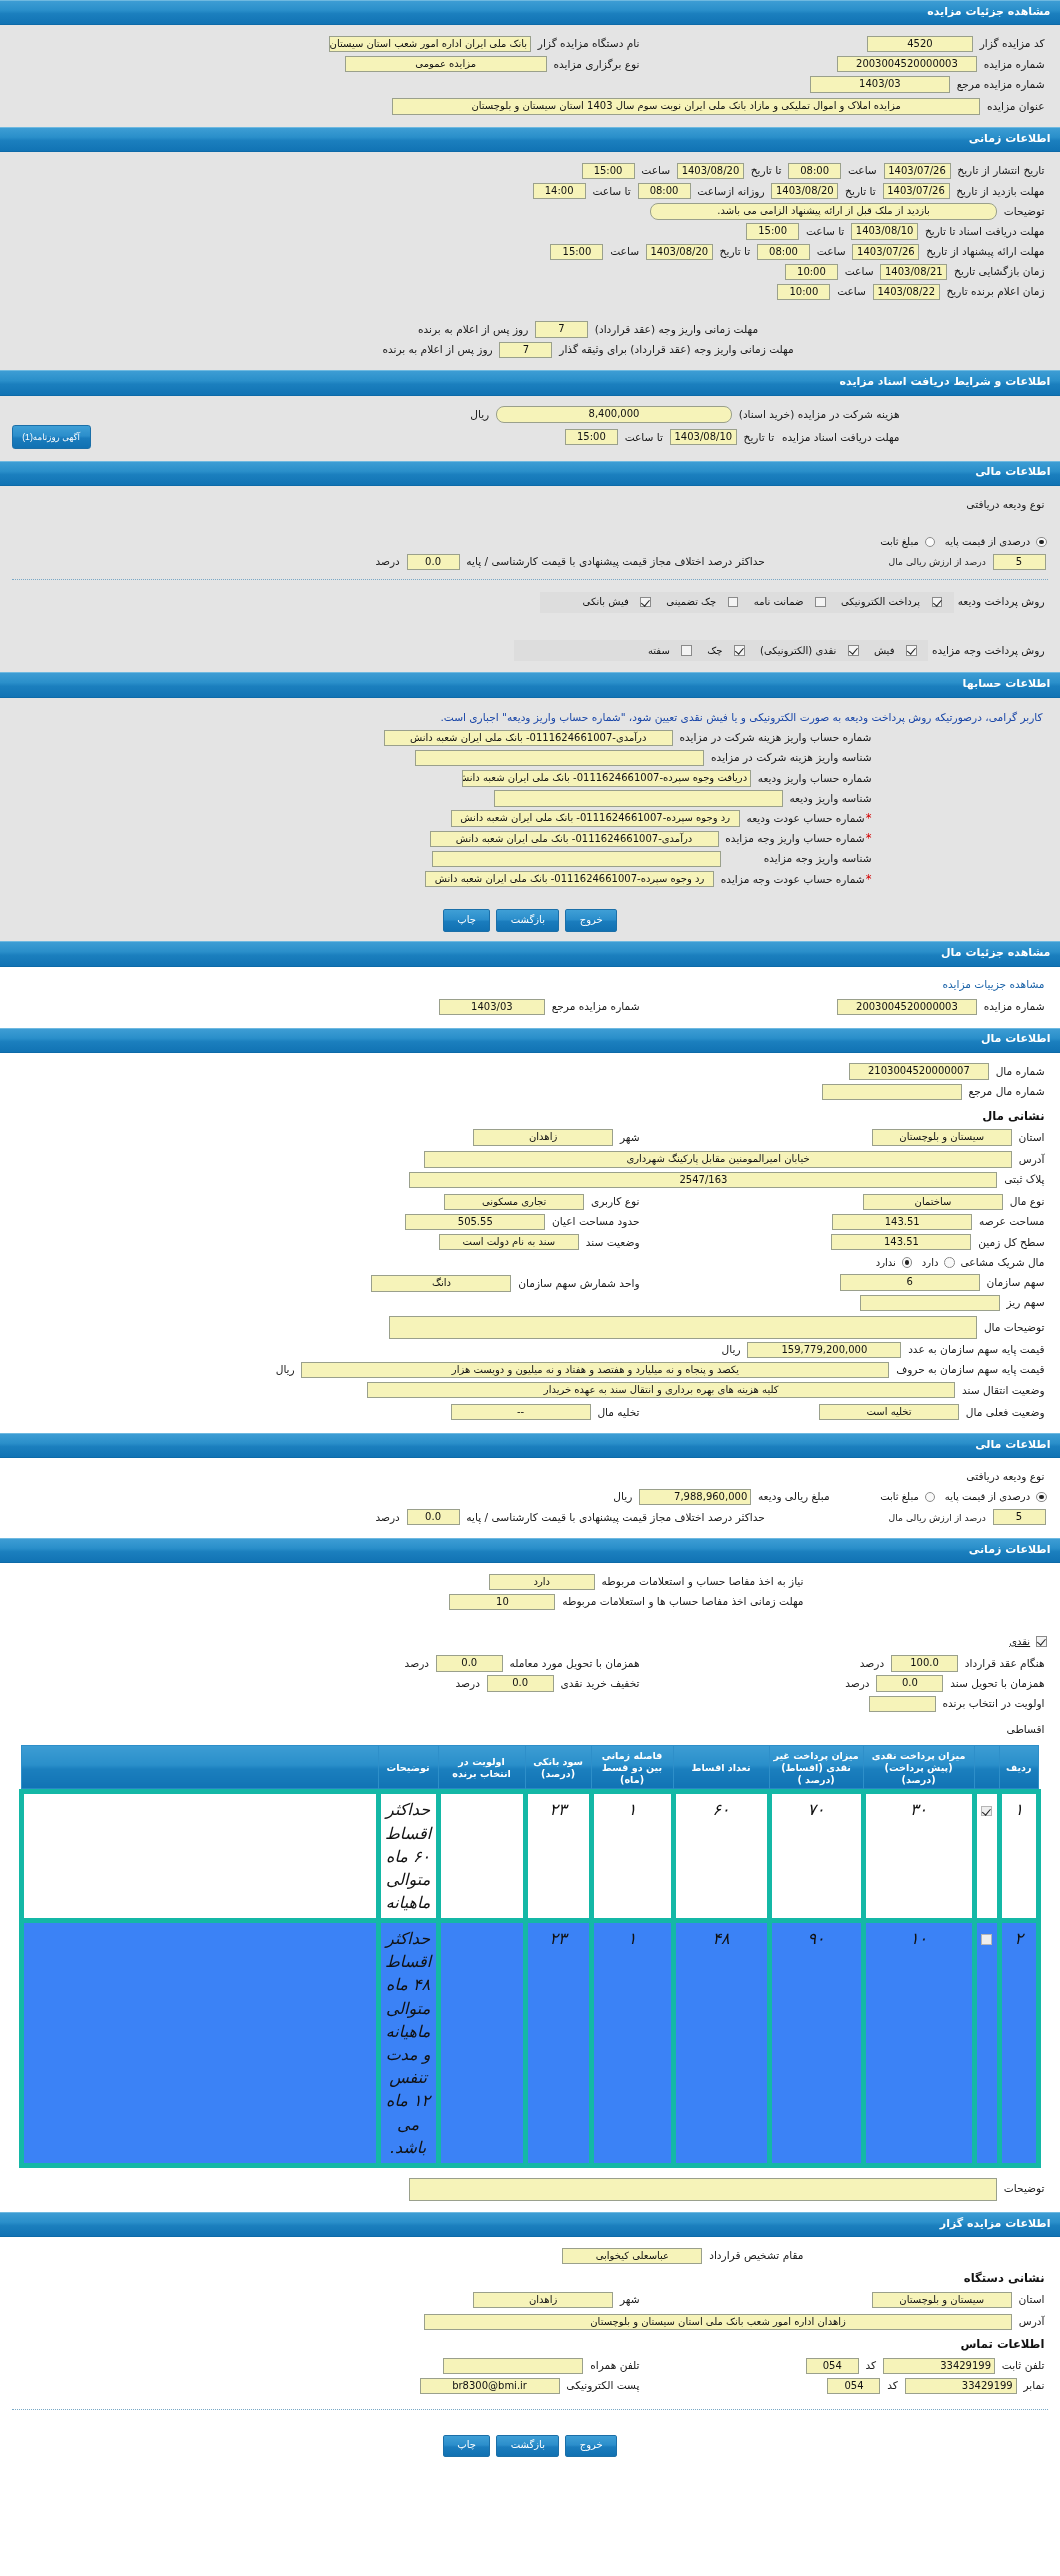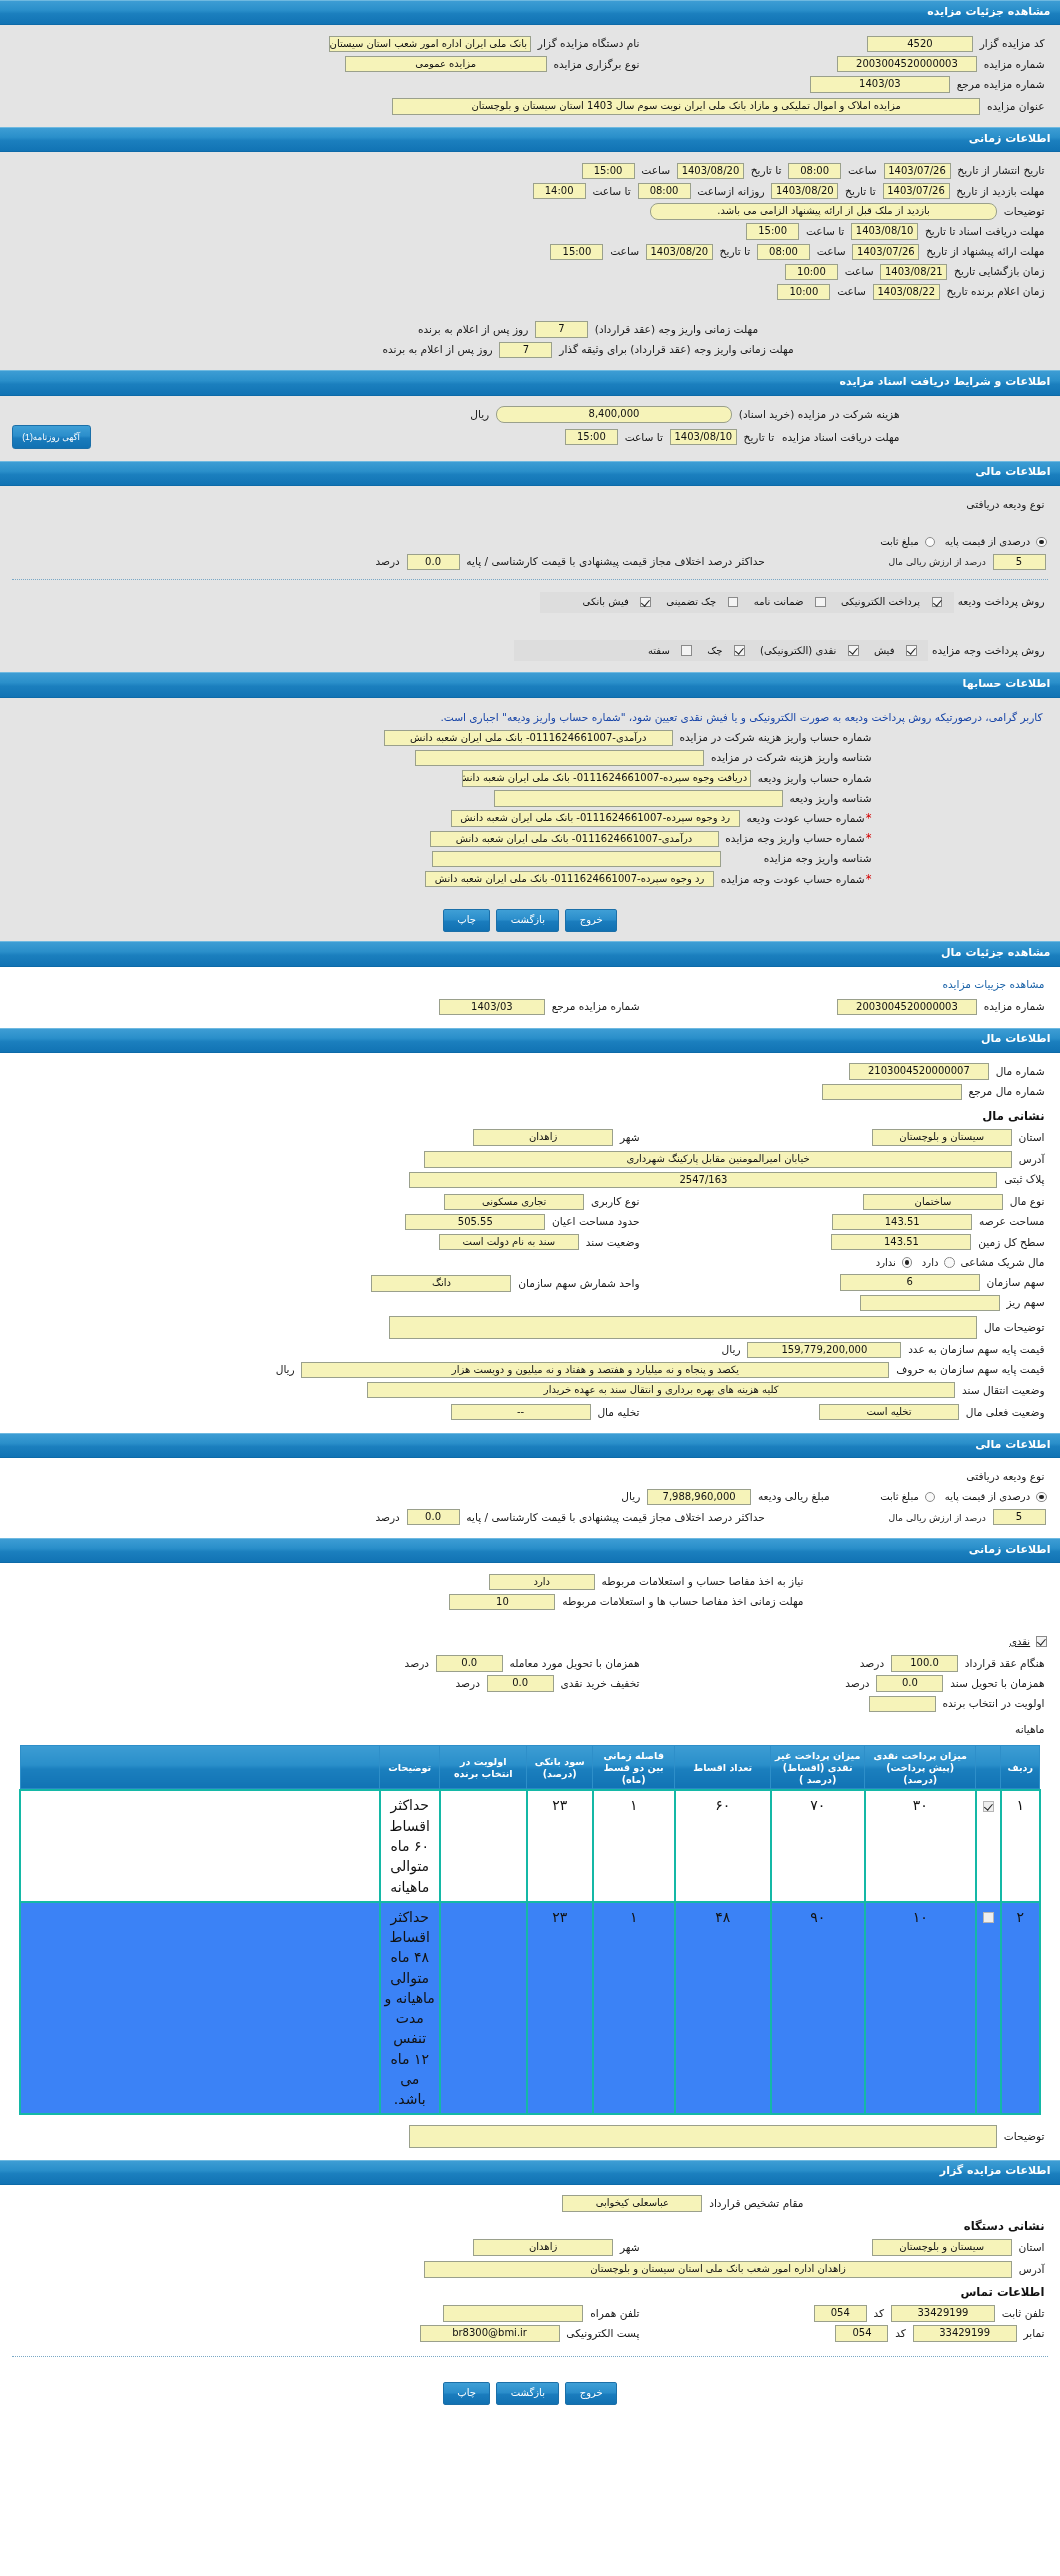--- a/index.html
+++ b/index.html
@@ -89,21 +89,21 @@
     padding: 0 2.9px;
     margin: 0 2.9px;
     overflow: hidden;
     white-space: nowrap;
     display: inline-block;
     font-family: "DejaVu Sans", "Liberation Sans", sans-serif;
   }
   .fld.w55  { width: 53px; }
   .fld.w70  { width: 67px; }
   .fld.w110 { width: 106px; }
-  .fld.w125 { width: 104px; }
+  .fld.w125 { width: 112px; text-align: right; }
   .fld.w145 { width: 140px; }
   .fld.w160 { width: 154px; }
   .fld.w210 { width: 202px; }
   .fld.w245 { width: 236px; }
   .fld.w300 { width: 289px; margin-left: 20px; }
   .fld.w360 { width: 347px; }
   .fld.w610 { width: 588px; }
   .fld.h24  { height: 23px; line-height: 21px; }
   .fld.rightalign { text-align: right; border-radius: 8px; }
 
@@ -215,27 +215,28 @@
     color: #ffffff;
     font-size: 9.6px;
     font-weight: bold;
     border: 1px solid #2e8fc9;
     padding: 3.9px 2.9px;
     vertical-align: middle;
     line-height: 1.25;
     text-align: center;
   }
   table.inst td {
-    border: 2px solid #14b8a6;
+    border: 5px solid #14b8a6;
     padding: 3.9px 2.9px;
     text-align: center;
     vertical-align: top;
     color: #111;
-    font-size: 14px;
+    font-size: 16px;
     line-height: 1.45;
+    font-style: italic;
   }
   table.inst tbody tr.alt td { background: #3b82f6; }
   td.narrow-note { width: 50px; }
   .cb.ro { background: #eeeeee; border-color: #b5b5b5; }
   .sp16 { height: 15.4px; }
   .grow { flex: 1 1 auto; }
 </style>
 </head>
 <body>
 
@@ -694,21 +695,21 @@
         </div>
         <div class="row">
           <span class="lbl">تخفیف خرید نقدی</span>
           <span class="fld w70">0.0</span>
           <span class="lbl">درصد</span>
         </div>
       </div>
     </div>
 
     <div class="row" style="margin-top:5.8px;">
-      <span class="lbl">ماهیانه</span>
+      <span class="lbl">اقساطی</span>
     </div>
 
     <div class="tbl-wrap">
       <table class="inst">
         <thead>
           <tr>
             <th style="width:39px;">ردیف</th>
             <th style="width:25px;"></th>
             <th style="width:111px;">میزان پرداخت نقدی (پیش پرداخت) (درصد)</th>
             <th style="width:94px;">میزان پرداخت غیر نقدی (اقساط) (درصد )</th>

